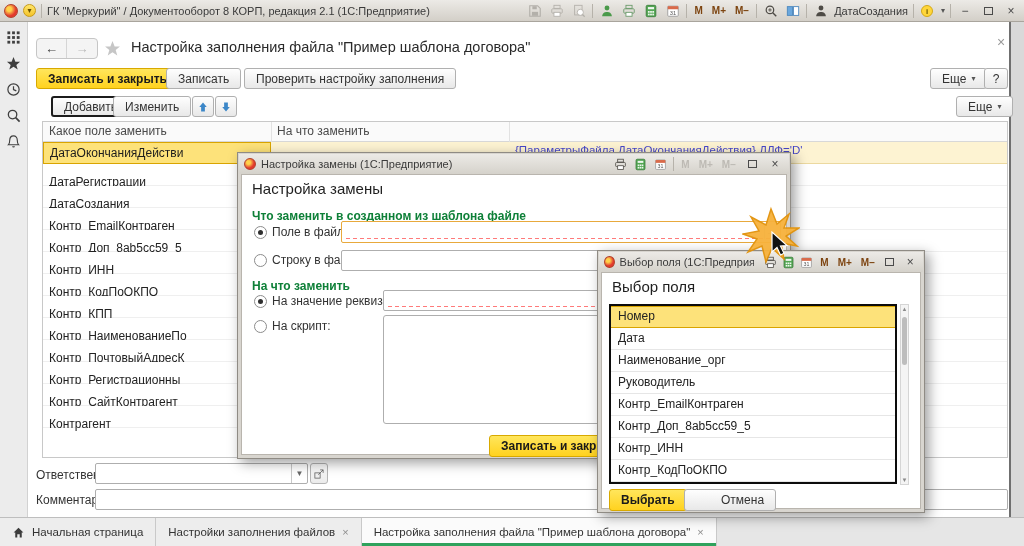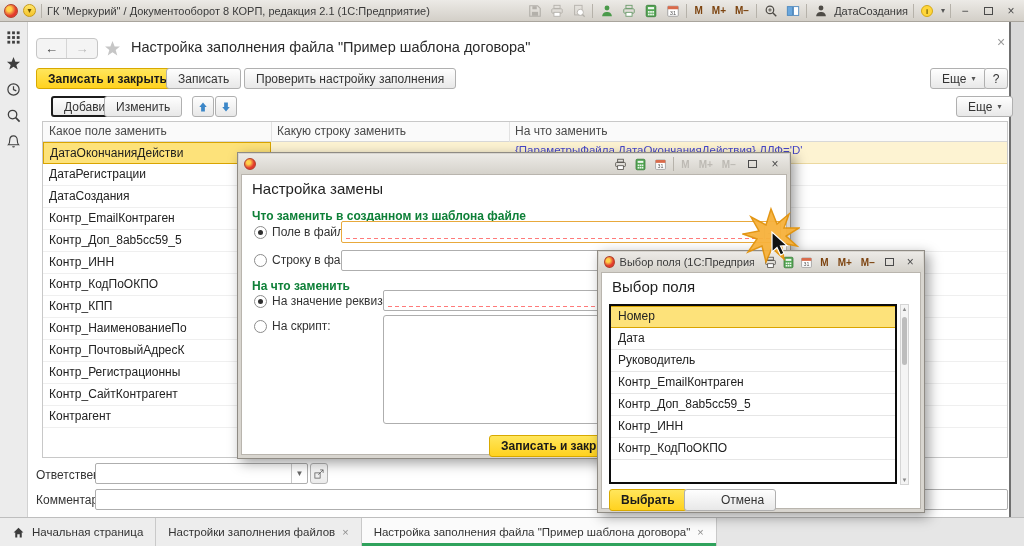--- a/index.html
+++ b/index.html
@@ -61,21 +61,21 @@
 
   .tb1 { top:68px; }  .tb2 { top:96px; }
   #grid {
     position:absolute; left:42px; top:121px; width:966px; height:337px;
     border:1px solid #c8c8c8; background:#fff;
   }
   .gline { position:absolute; top:0; bottom:0; width:1px; background:#e2e2e2; }
   #ghead { position:absolute; left:0; top:0; right:0; height:20px; background:#fafafa; border-bottom:1px solid #d8d8d8; display:flex; color:#4a4a4a; }
   .gh { line-height:19px; padding-left:6px; }
   .trow { position:absolute; left:0; right:0; height:22px; border-bottom:1px solid #efefef; background:#fff; }
-  .trow .tcell { display:block; line-height:21px; padding-left:6px; width:227px; overflow:hidden; white-space:nowrap; color:#222; }
+  .trow .tcell { display:block; line-height:21px; padding-left:6px; width:227px; overflow:hidden; white-space:nowrap; color:#222;margin-top:8px; }
   .trow.sel { background:var(--selection-row,#fdf3d2); border-bottom:1px solid #ecd9a0; }
   .selcell { position:absolute; left:0; top:0; width:228px; height:22px; background:var(--selection-yellow,#fde27a); border:1px solid #d9a400; line-height:20px; padding-left:6px; color:#1c1c1c; }
   .sellink { position:absolute; left:472px; top:2px; width:480px; font-size:11.5px; color:var(--link-blue,#4747c8); white-space:nowrap; overflow:hidden; }
 
   .flabel { position:absolute; font-size:12px; color:#333; }
   .finput { position:absolute; height:21px; border:1px solid #aeaeae; border-radius:2px; background:#fff; font-family:"Liberation Sans",sans-serif; font-size:12px; padding:0 4px; }
   .combo-seg { position:absolute; width:16px; height:19px; border-left:1px solid #c9c9c9; display:flex; align-items:center; justify-content:center; color:#666; font-size:8px; }
   .sqbtn { position:absolute; width:18px; height:21px; border:1px solid #b5b5b5; border-radius:3px; background:linear-gradient(#fdfdfd,#ebebeb); display:flex; align-items:center; justify-content:center; }
   .sqbtn svg { width:12px; height:12px; color:#5a5a5a; }
 
@@ -319,40 +319,39 @@
 <button class="btn yellow abs tb1" style="left:36px;">Записать и закрыть</button>
 <button class="btn abs tb1" style="left:166px;">Записать</button>
 <button class="btn abs tb1" style="left:244px;">Проверить настройку заполнения</button>
 <button class="btn abs tb1" style="left:930px;">
     <span>Еще</span>
     <span class="caret">▾</span>
   </button>
 <button class="btn abs tb1" style="left:984px; width:24px; padding:0;">?</button>
 
 <button class="btn defbtn abs tb2" style="left:34px;">Добавить</button>
-<button class="btn abs tb2" style="left:104px;text-align:right;">Изменить</button>
+<button class="btn abs tb2" style="left:113px;text-align:right;">Изменить</button>
 <button class="btn abs tb2" style="left:192px; width:22px; padding:0;">
     <svg viewBox="0 0 16 16" style="width:12px;height:12px">
       <use href="#g-arrup"></use>
     </svg>
   </button>
 <button class="btn abs tb2" style="left:215px; width:22px; padding:0;">
     <svg viewBox="0 0 16 16" style="width:12px;height:12px">
       <use href="#g-arrdn"></use>
     </svg>
   </button>
 <button class="btn abs tb2" style="left:956px;">
     <span>Еще</span>
     <span class="caret">▾</span>
   </button>
 
 <div id="grid">
   <div id="ghead">
     <div class="gh" style="width:228px">Какое поле заменить</div>
-    <div class="gh" style="width:238px">Какую строку заменить</div>
     <div class="gh" style="flex:1">На что заменить</div>
   </div>
   <div class="gline" style="left:228px"></div>
   <div class="gline" style="left:466px"></div>
   <div class="trow sel" style="top:20px">
     <span class="selcell">ДатаОкончанияДействи</span>
     <span class="sellink">{ПараметрыФайла.ДатаОкончанияДействия}  ДЛФ='D'</span>
   </div>
   <div class="trow" style="top:42px">
       <span class="tcell">ДатаРегистрации</span>
@@ -417,20 +416,21 @@
   </div>
   <div class="tab active">
     <span>Настройка заполнения файла "Пример шаблона договора"</span>
     <span class="tclose">×</span>
   </div>
 </div>
 
 <div class="modal" style="left:237px; top:152px; width:554px; height:307px; z-index:10;">
   <div class="mtb">
     <span class="logo1c" style="width:12px;height:12px"></span>
+    <span style="white-space:nowrap; overflow:hidden;">Настройка замены  (1С:Предприятие)</span>
     <span style="flex:1"></span>
     <span class="ti dark">
         <svg viewBox="0 0 16 16">
           <use href="#g-printer"></use>
         </svg>
       </span>
     <span class="ti">
         <svg viewBox="0 0 16 16">
           <use href="#g-calc"></use>
         </svg>
@@ -499,20 +499,21 @@
     <span class="memtxt">М−</span>
     <span class="winctl"><span class="maxbox"></span></span>
     <span class="winctl">×</span>
   </div>
   <div class="mbody"></div>
   <div class="mhead" style="left:14px; top:27px;">Выбор поля</div>
 
   <div id="sel-list">
     <div class="li sel">Номер</div>
     <div class="li">Дата</div>
+    <div class="li">Наименование_орг</div>
     <div class="li">Руководитель</div>
     <div class="li">Контр_EmailКонтраген</div>
     <div class="li">Контр_Доп_8ab5cc59_5</div>
     <div class="li">Контр_ИНН</div>
     <div class="li">Контр_КодПоОКПО</div>
   </div>
   <div id="sel-scroll">
     <span class="scr-arr" style="top:1px">▲</span>
     <div id="sel-thumb"></div>
     <span class="scr-arr" style="bottom:1px">▼</span>

